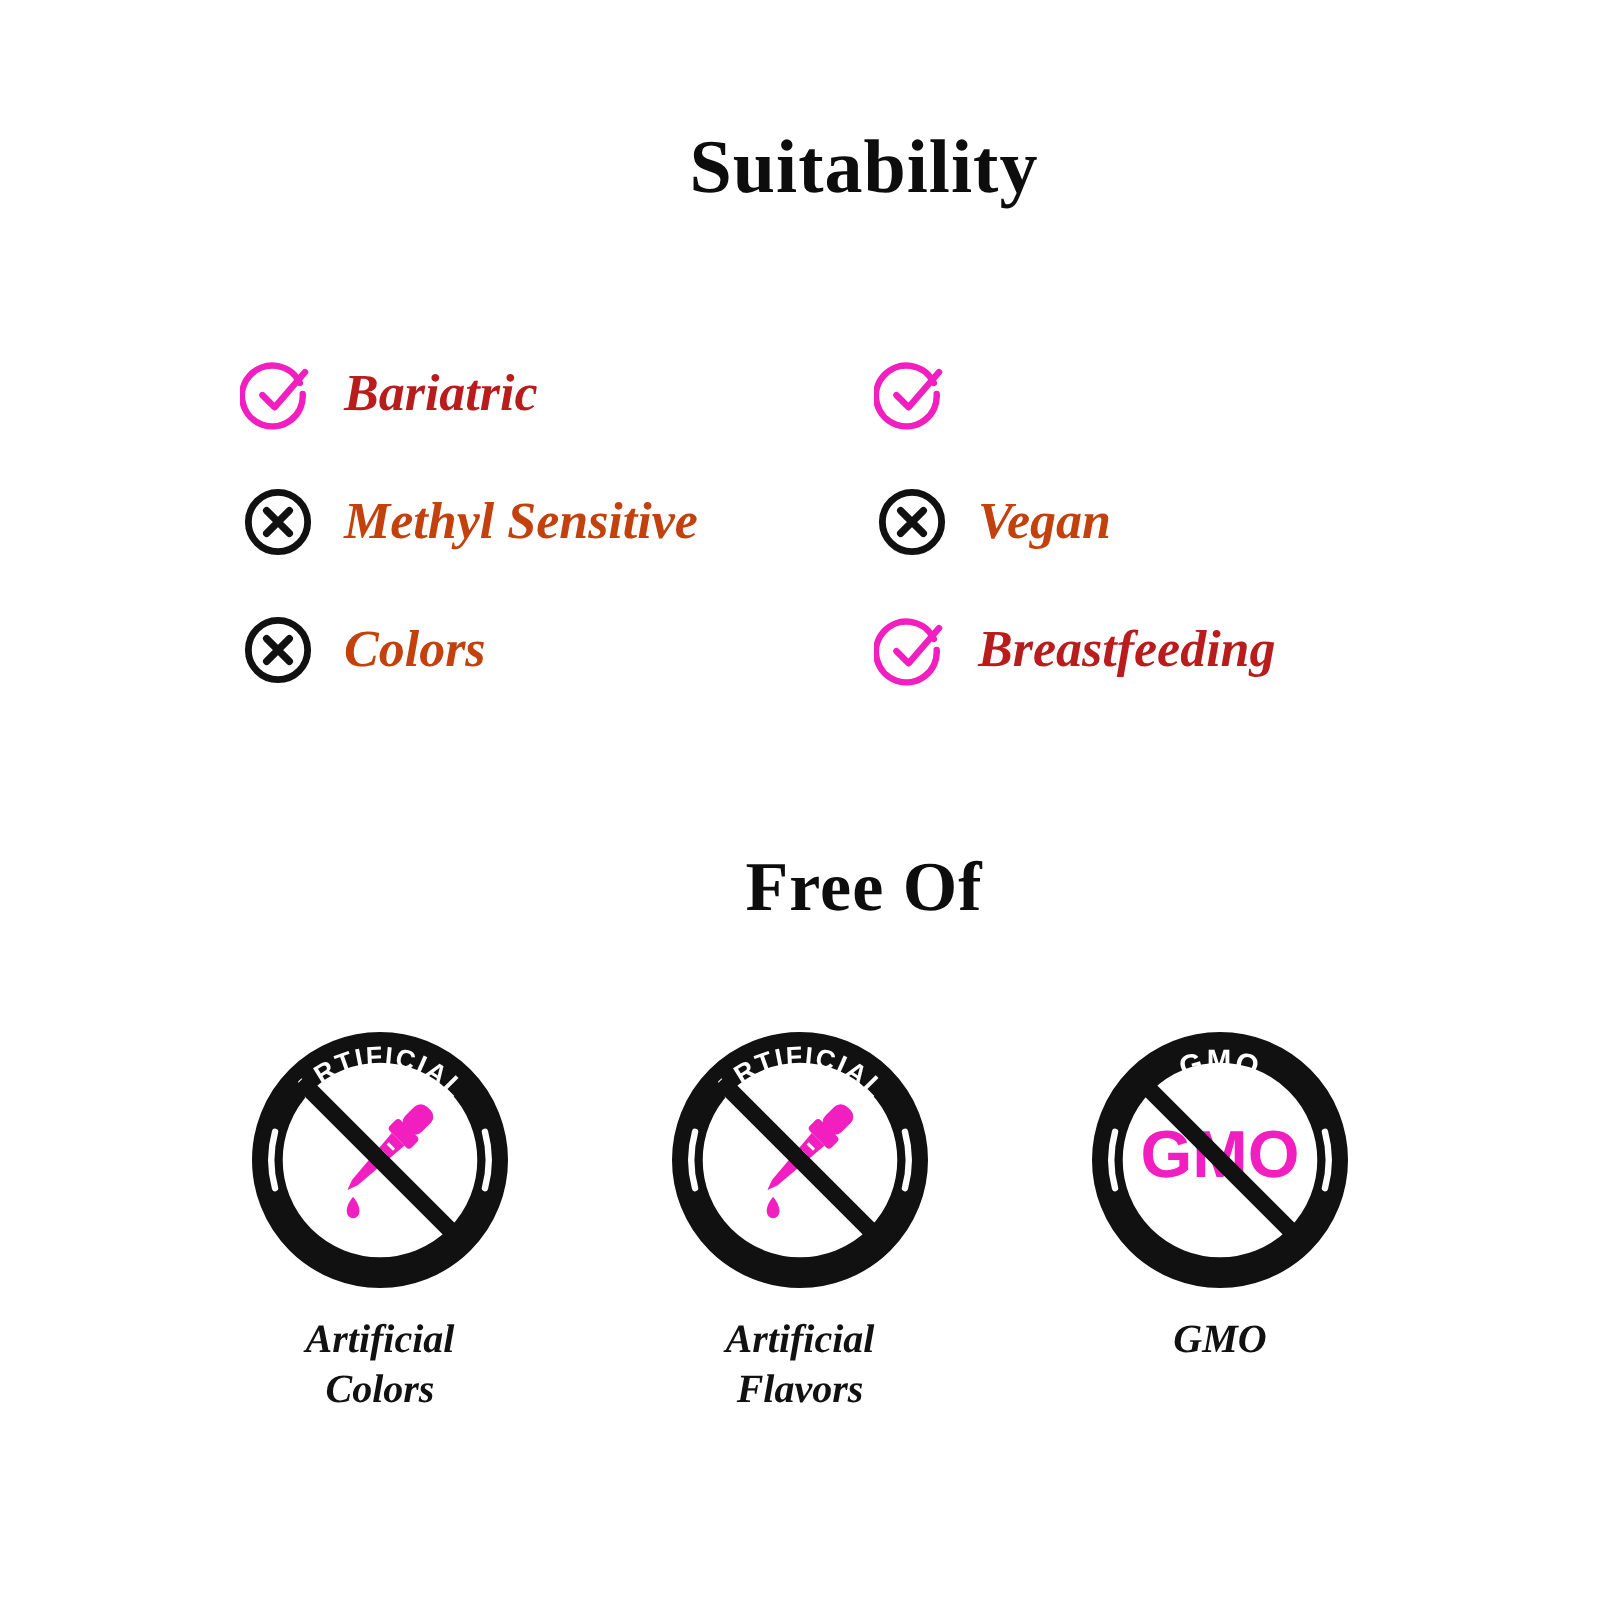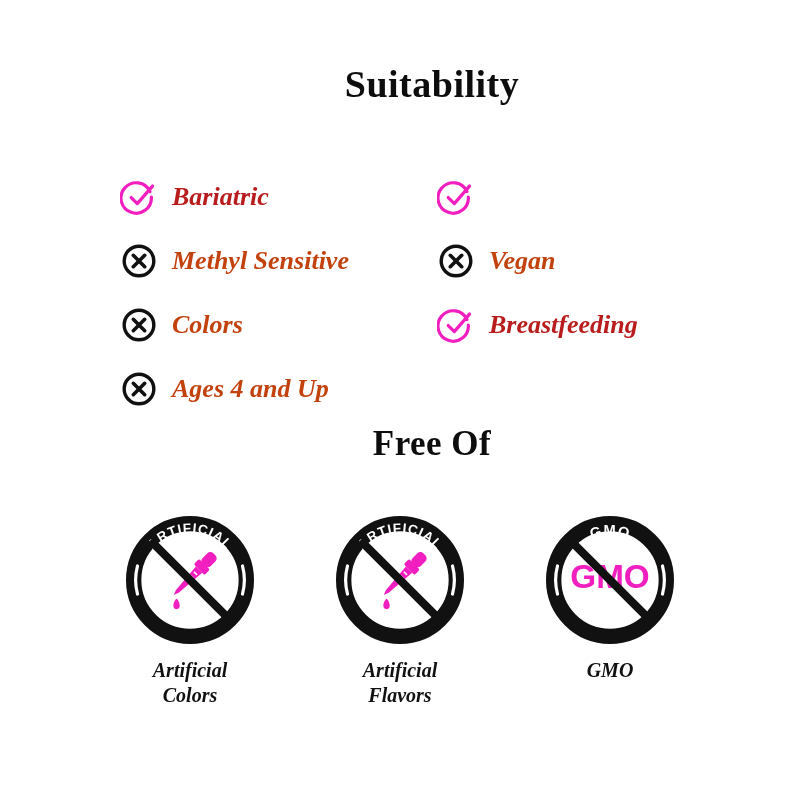--- a/index.html
+++ b/index.html
@@ -150,27 +150,20 @@
   </div>
 
   <div class="suit-row yes">
     <svg class="suit-icon" viewBox="0 0 40 40">
       <path d="M31.5 14.2 A16 16 0 1 0 33 20" fill="none" stroke="#f21fc0" stroke-width="3.4" stroke-linecap="round"></path>
       <path d="M11.8 20.6 L18.2 27 L34.2 8.5" fill="none" stroke="#f21fc0" stroke-width="3.4" stroke-linecap="round" stroke-linejoin="round"></path>
     </svg>
     <span class="suit-label">Breastfeeding</span>
   </div>
 
-  <div class="suit-row no">
-    <svg class="suit-icon" viewBox="0 0 40 40">
-      <circle cx="20" cy="20" r="15.6" fill="none" stroke="#111111" stroke-width="3.6"></circle>
-      <path d="M14 14 L26 26 M26 14 L14 26" stroke="#111111" stroke-width="3.8" stroke-linecap="round"></path>
-    </svg>
-    <span class="suit-label">Ages 4 and Up</span>
-  </div>
 
 </div>
 
 <div class="section-title" id="freeof-title">Free Of</div>
 
 <div id="freeof-row">
 
   <div class="badge-item">
     <svg class="badge-mark" viewBox="0 0 200 200">
       <defs>

